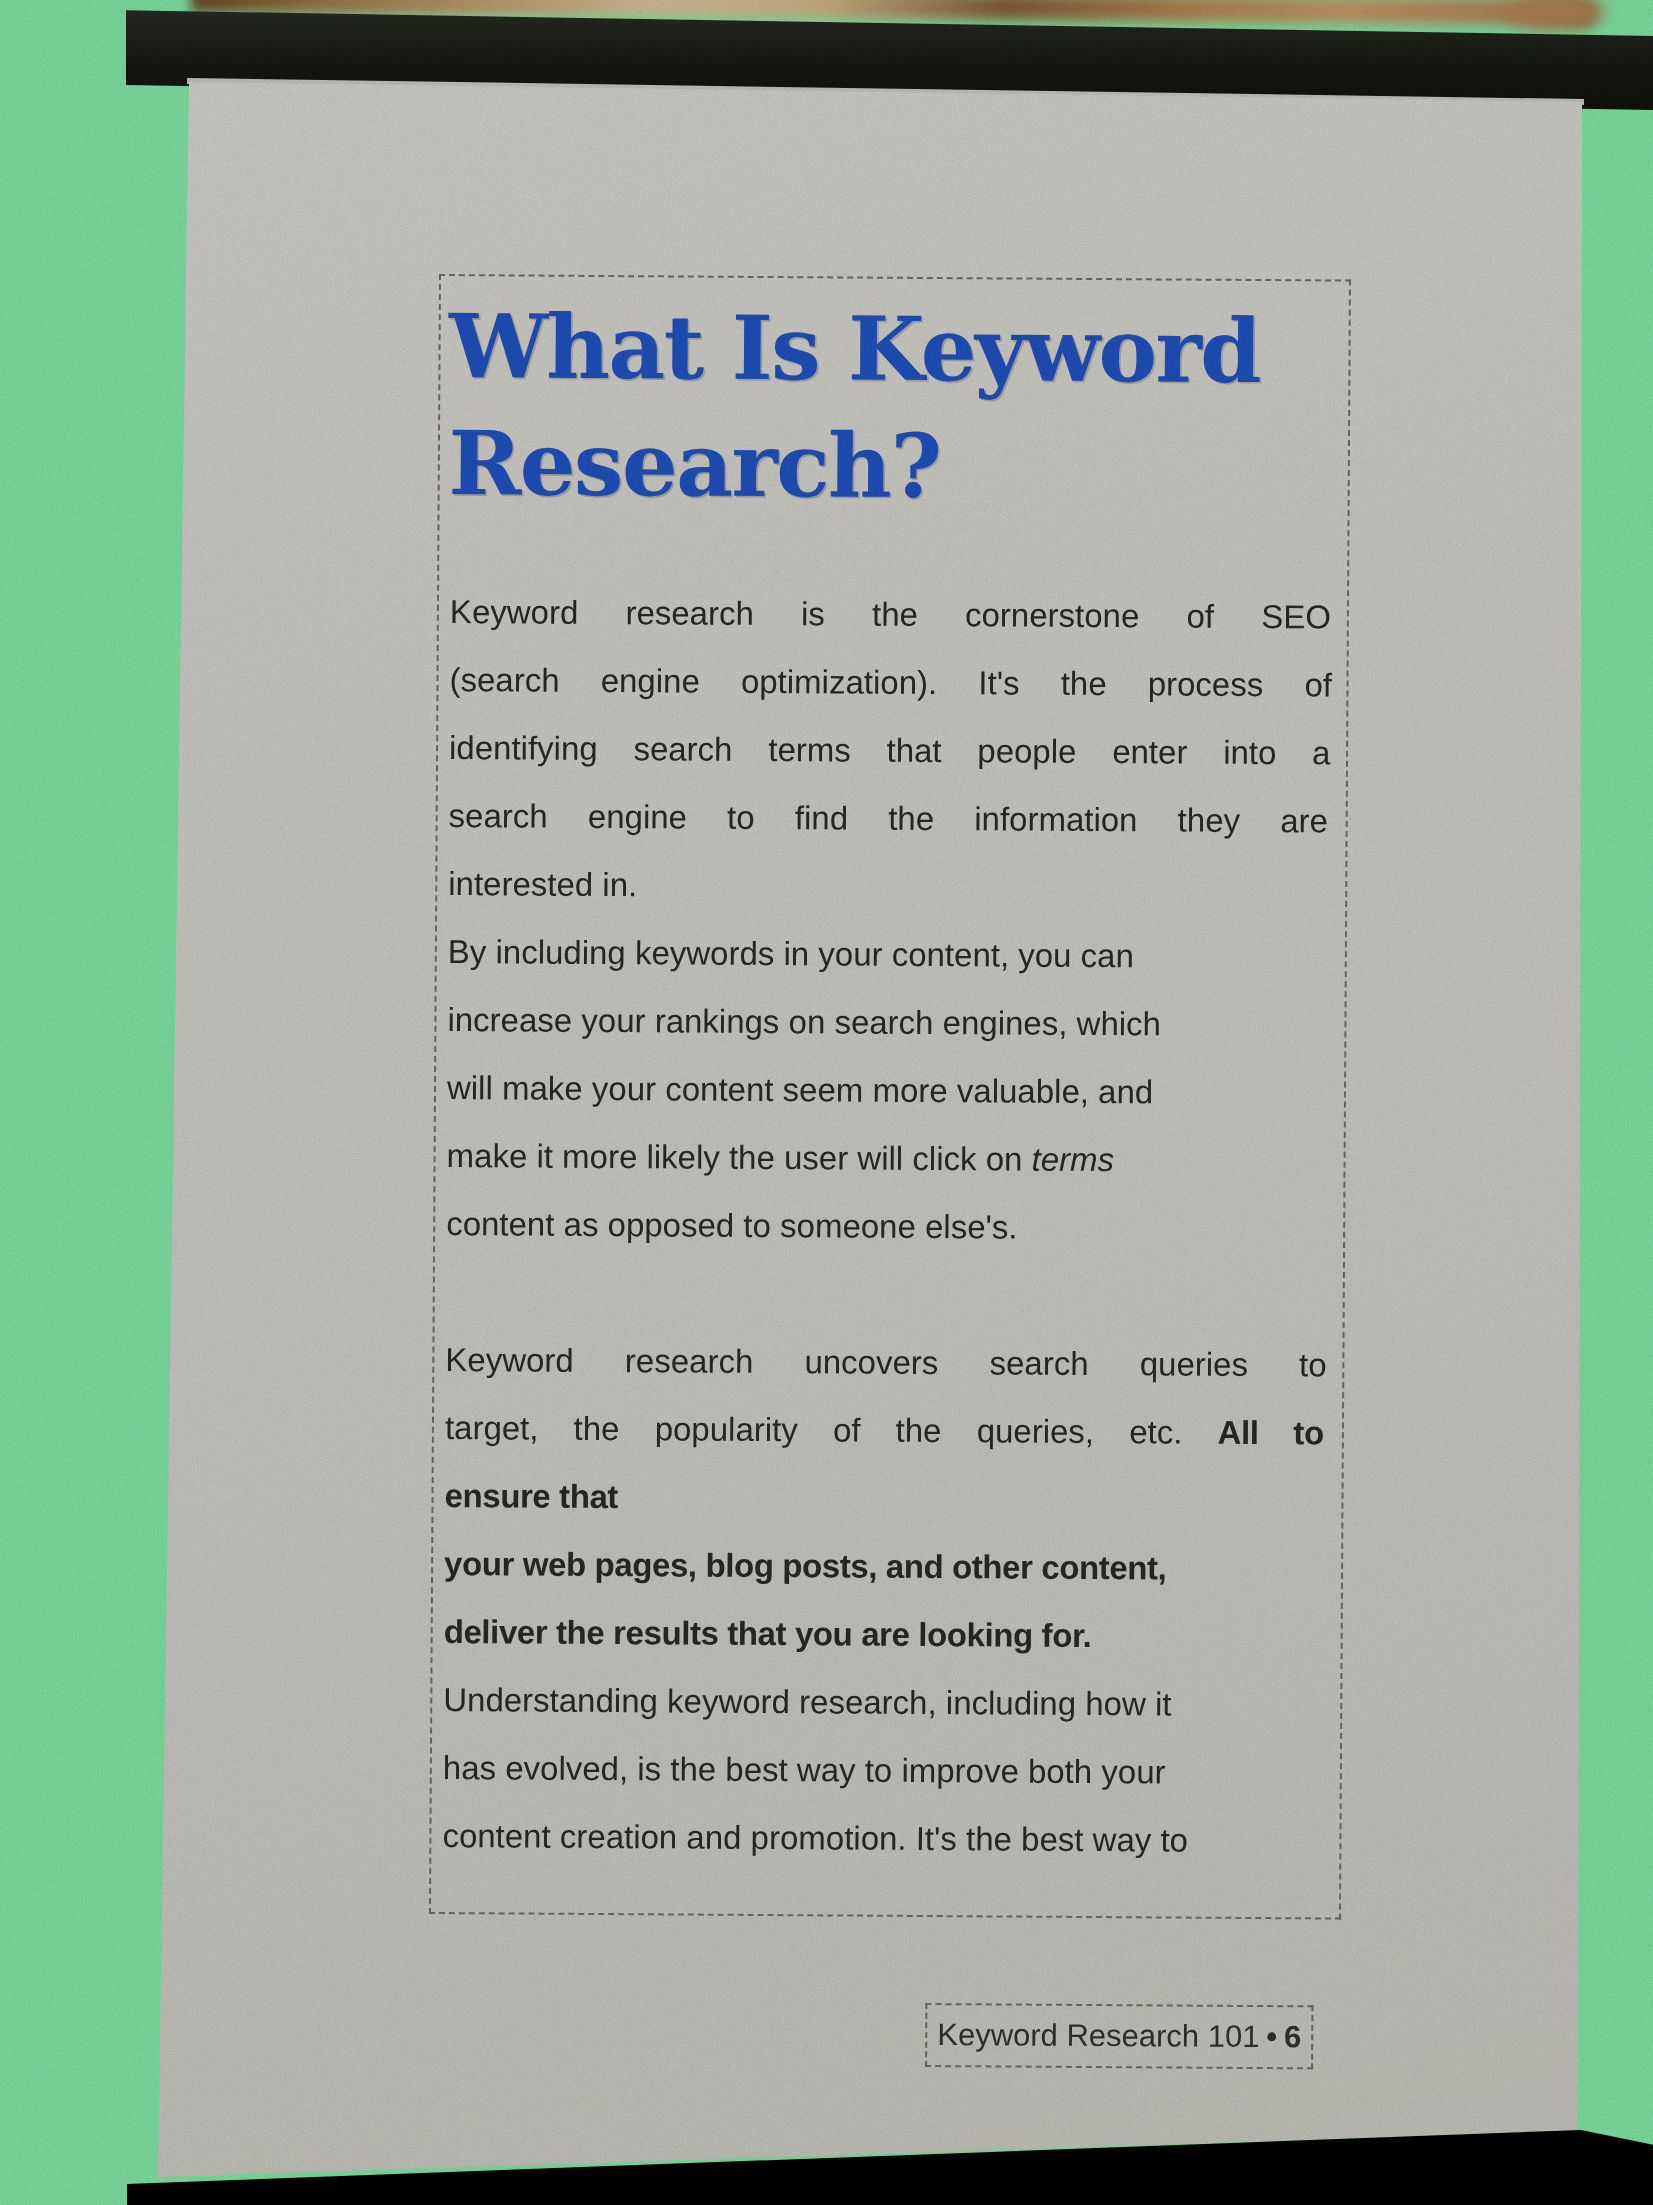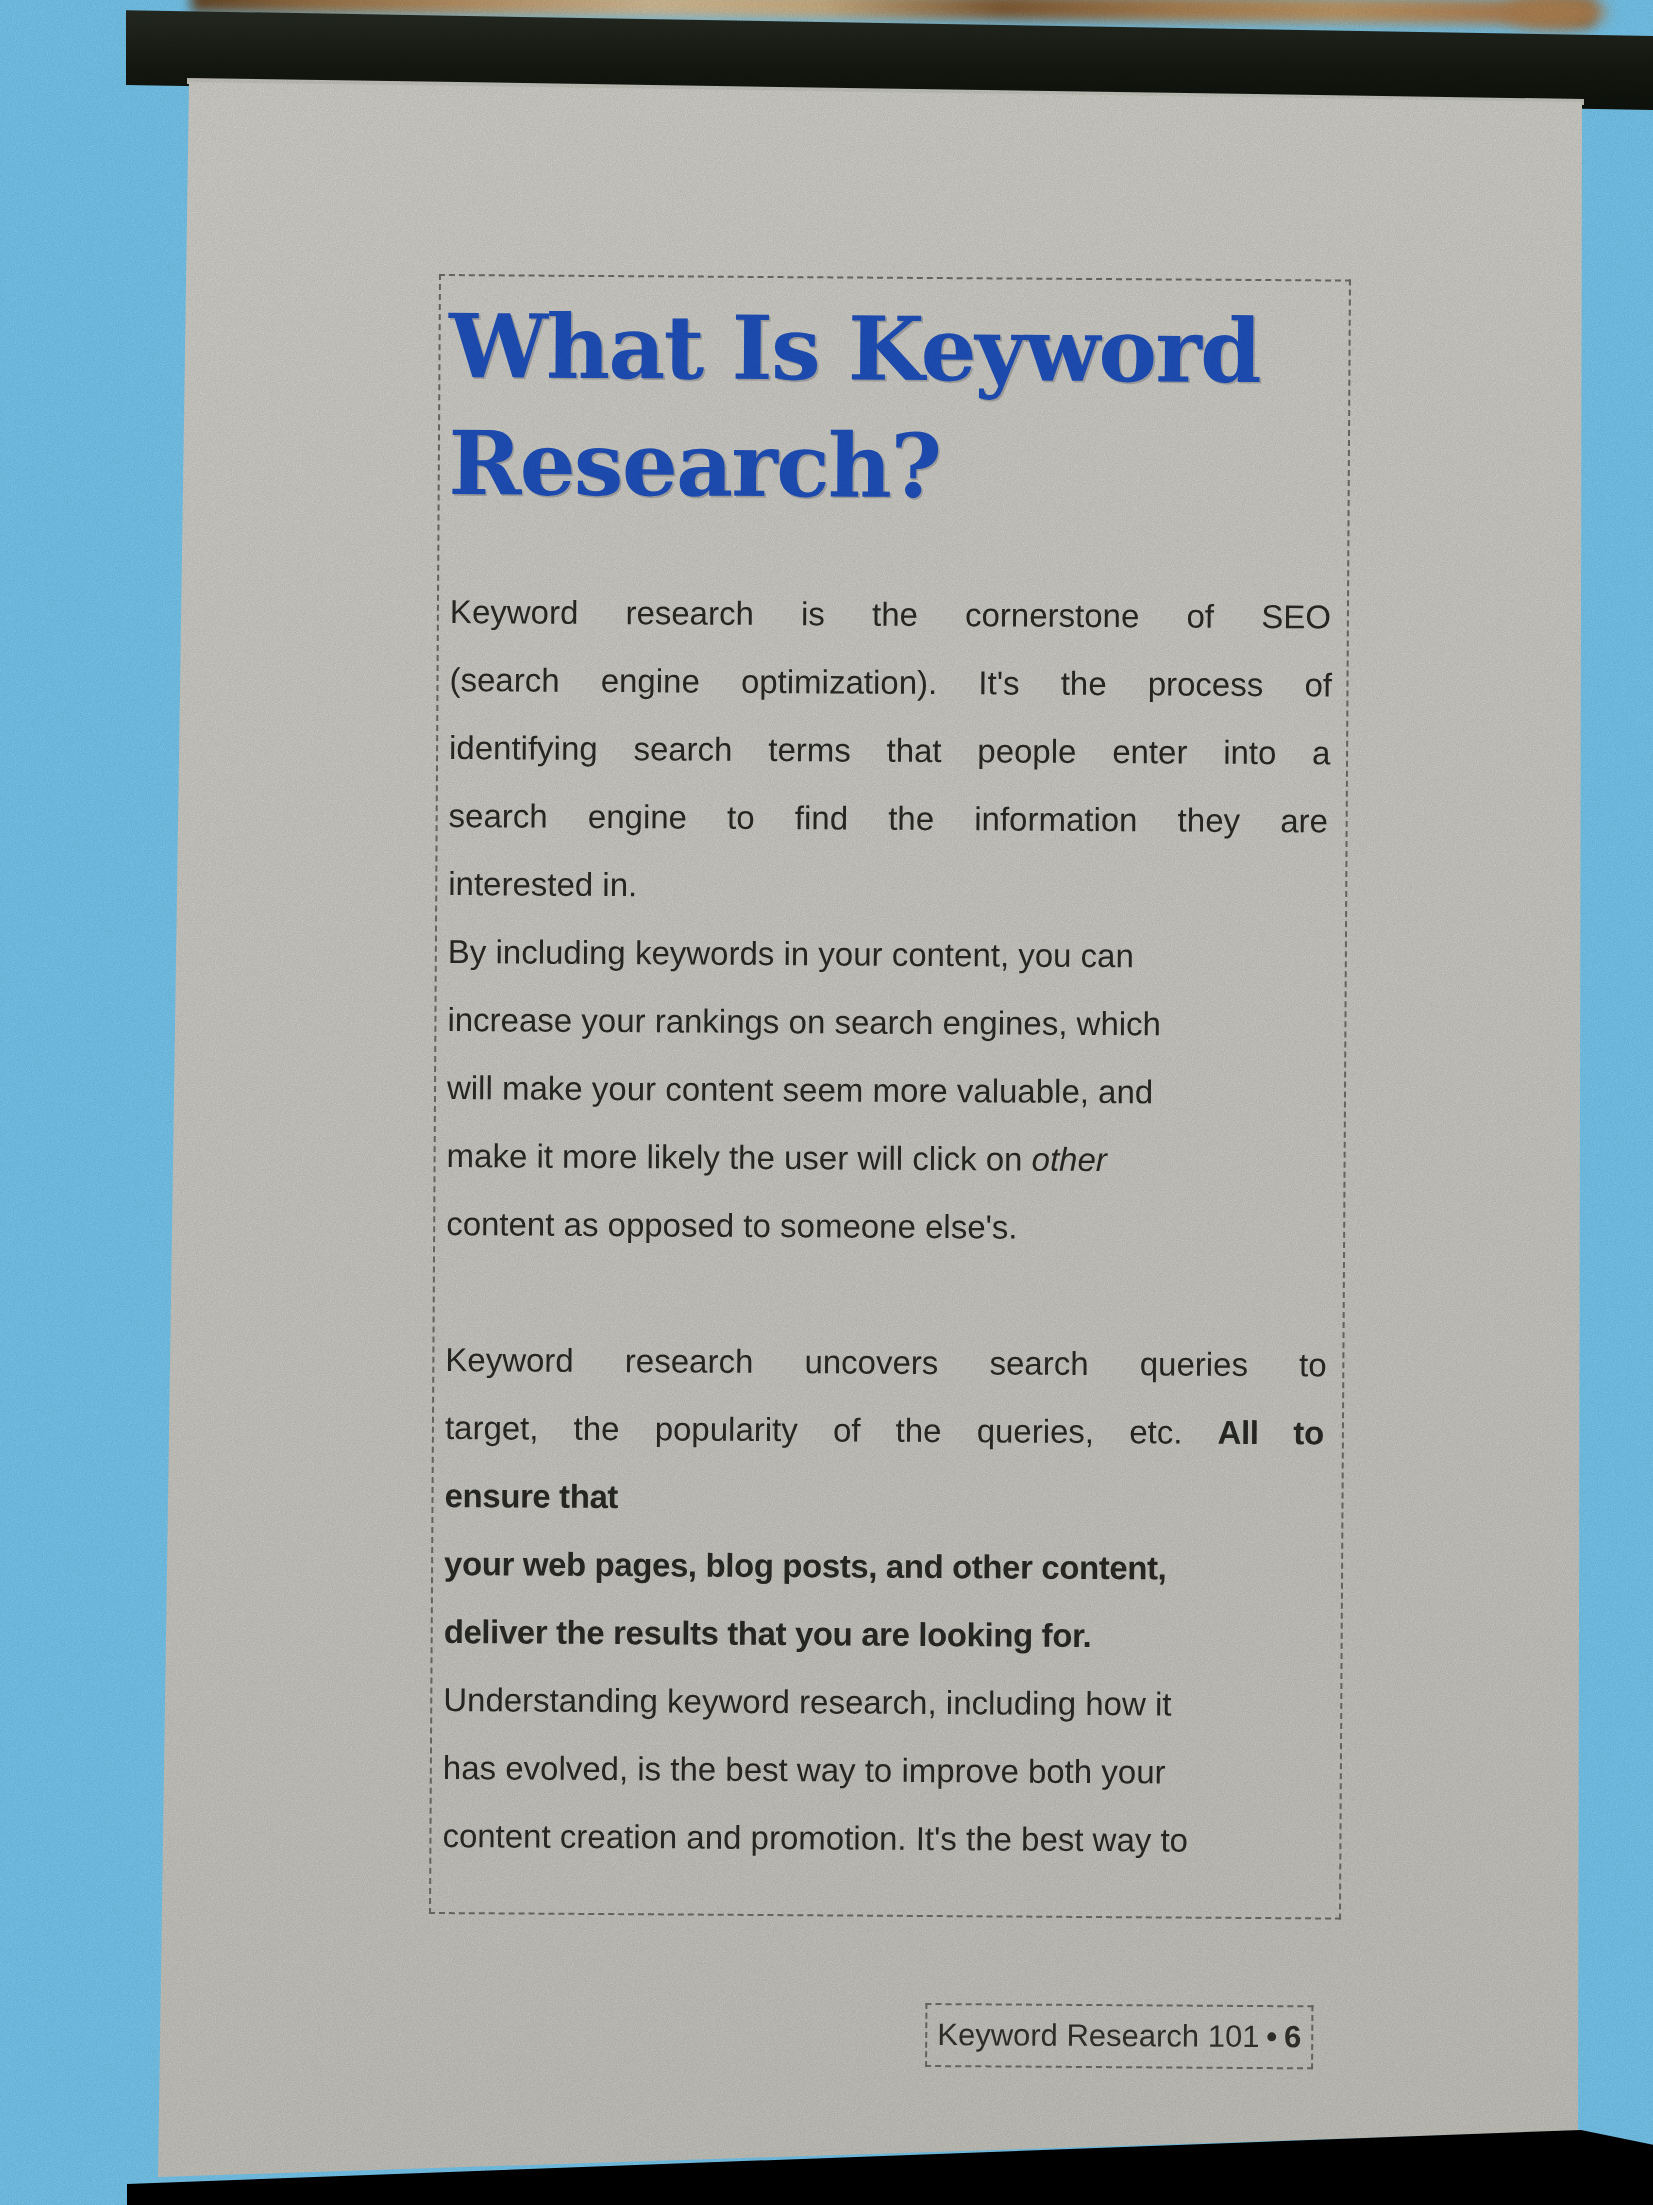--- a/index.html
+++ b/index.html
@@ -1,16 +1,16 @@
 <!DOCTYPE html>
 <html style="font-size:13.6px"><head>
 <meta charset="utf-8">
 <style>
   html,body{margin:0;padding:0;background:#000;}
-  .photo{position:relative;width:1654px;height:2205px;background:#7dd3fc;overflow:hidden;
+  .photo{position:relative;width:1654px;height:2205px;background:#86efac;overflow:hidden;
          font-family:"Liberation Sans",sans-serif;}
 
   
   .finger-strip{position:absolute;left:191px;top:-6.8px;width:1402px;height:25.5px;
     background:linear-gradient(90deg,#6b4a28 0%,#a3794a 9%,#c79e6d 20%,#e3c89e 33%,#d9ba8a 45%,
                #8a6238 58%,#b58755 70%,#caa06b 82%,#b9895a 94%,#7d5730 100%);
     filter:blur(6px);transform:rotate(0.55deg);}
   .finger-blob{position:absolute;left:1504px;top:-5.1px;width:102px;height:34px;border-radius:50%;
     background:#b98a58;filter:blur(7.6px);}
 
@@ -81,21 +81,21 @@
       <div class="body-text">
         <div class="bl fit" style="word-spacing: 38px;"><span class="ls">Keyword research is the cornerstone of SEO</span></div>
         <div class="bl fit" style="word-spacing: 32px;"><span class="ls">(search engine optimization). It's the process of</span></div>
         <div class="bl fit" style="word-spacing: 26.6px;"><span class="ls">identifying search terms that people enter into a</span></div>
         <div class="bl fit" style="word-spacing: 31px;"><span class="ls">search engine to find the information they are</span></div>
         <div class="bl"><span class="ls">interested in.</span></div>
 
         <div class="bl"><span class="ls">By including keywords in your content, you can</span></div>
         <div class="bl"><span class="ls">increase your rankings on search engines, which</span></div>
         <div class="bl"><span class="ls">will make your content seem more valuable, and</span></div>
-        <div class="bl"><span class="ls"><span>make it more likely the user will click on </span><span class="it">other</span></span></div>
+        <div class="bl"><span class="ls"><span>make it more likely the user will click on </span><span class="it">terms</span></span></div>
         <div class="bl"><span class="ls">content as opposed to someone else's.</span></div>
 
         <div class="spacer"></div>
 
         <div class="bl fit" style="word-spacing: 42px;"><span class="ls">Keyword research uncovers search queries to</span></div>
         <div class="bl fit" style="word-spacing: 26px;"><span class="ls"><span>target, the popularity of the queries, etc. </span><span class="bd">All to</span></span></div>
         <div class="bl"><span class="ls bd">ensure that</span></div>
         <div class="bl"><span class="ls bd">your web pages, blog posts, and other content,</span></div>
         <div class="bl"><span class="ls bd">deliver the results that you are looking for.</span></div>
         <div class="bl"><span class="ls">Understanding keyword research, including how it</span></div>

